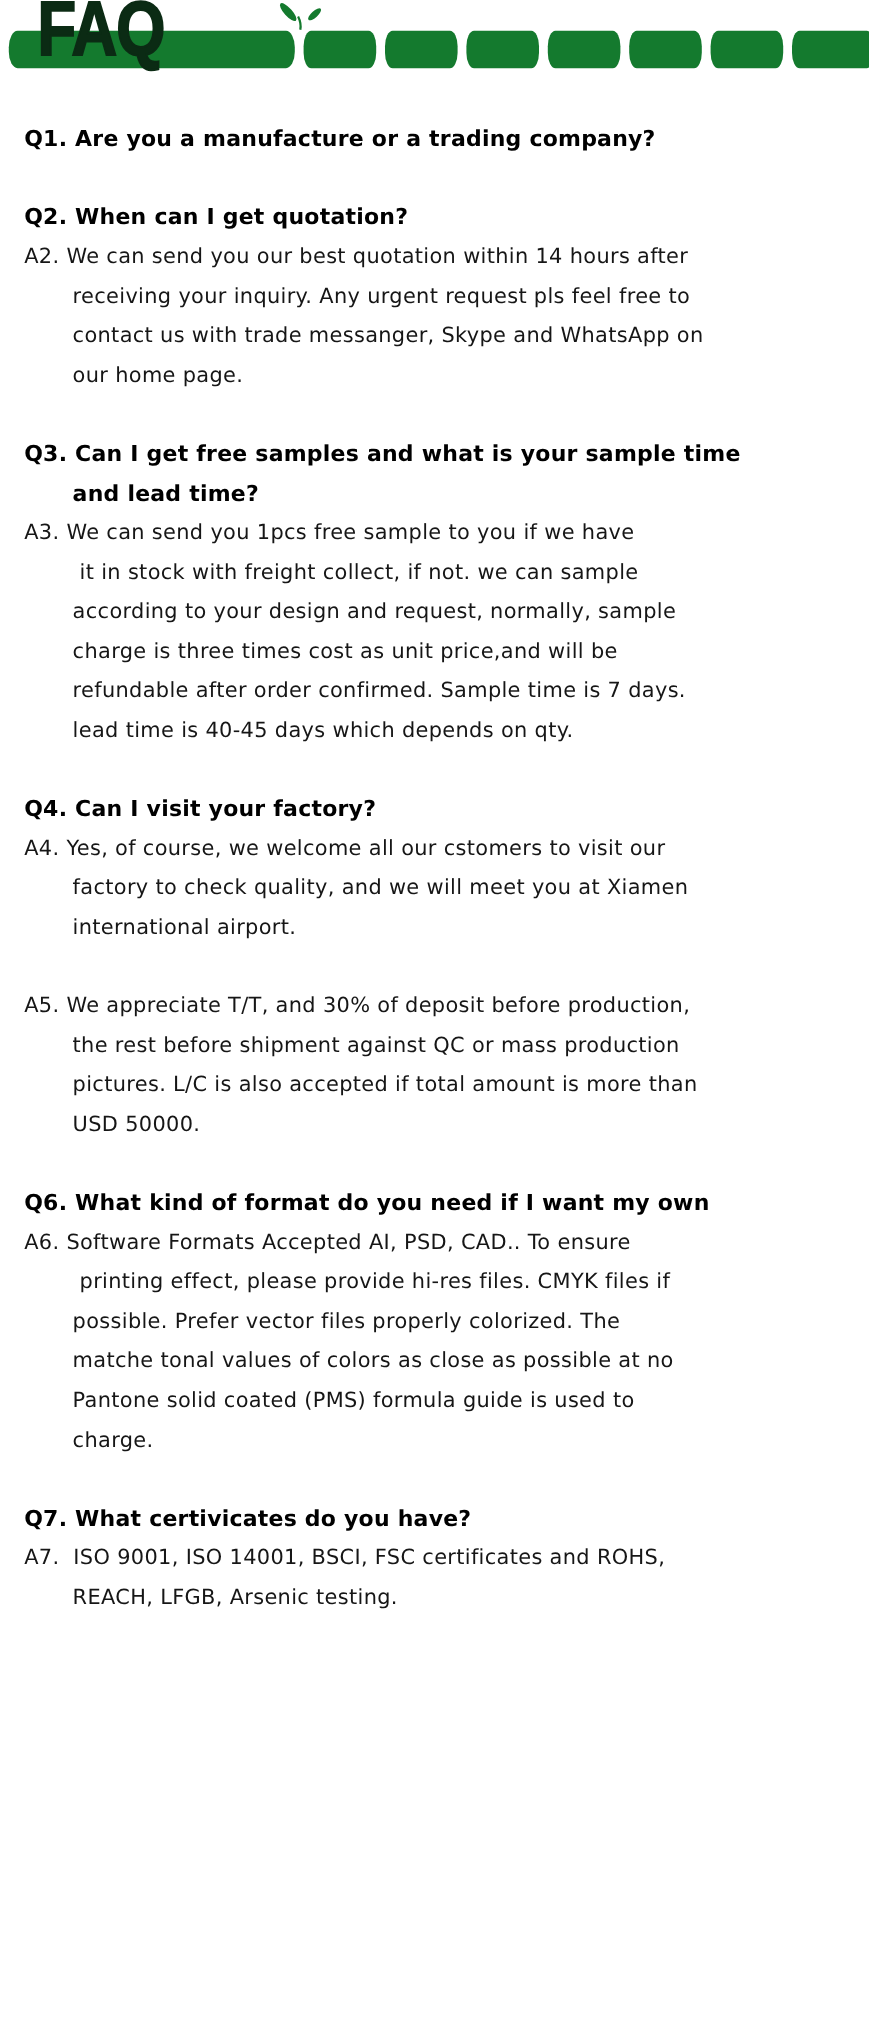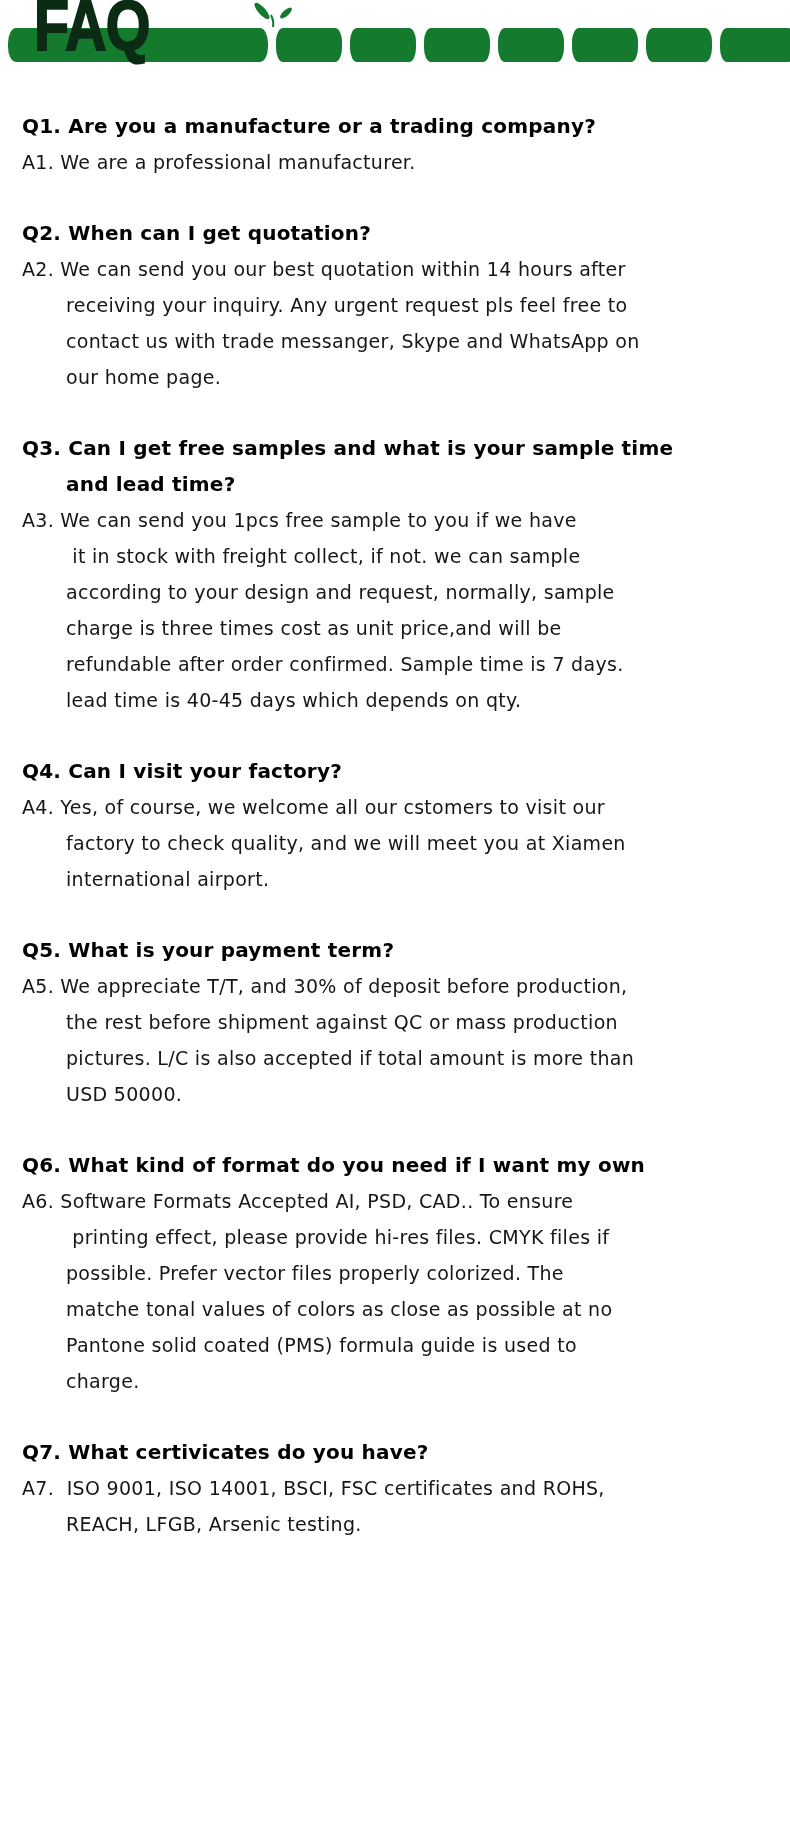--- a/index.html
+++ b/index.html
@@ -96,23 +96,20 @@
       </g>
     </svg>
     <div class="faq-title">FAQ</div>
   </header>
 
   <main class="faq-list">
       <section class="qa">
         <div class="q">
           <div class="line">Q1. Are you a manufacture or a trading company?</div>
         </div>
-        <div class="a">
-          <div class="line">A1. We are a professional manufacturer.</div>
-        </div>
       </section>
       <section class="qa">
         <div class="q">
           <div class="line">Q2. When can I get quotation?</div>
         </div>
         <div class="a">
           <div class="line">A2. We can send you our best quotation within 14 hours after</div>
           <div class="line cont">receiving your inquiry. Any urgent request pls feel free to</div>
           <div class="line cont">contact us with trade messanger, Skype and WhatsApp on</div>
           <div class="line cont">our home page.</div>
@@ -136,23 +133,20 @@
         <div class="q">
           <div class="line">Q4. Can I visit your factory?</div>
         </div>
         <div class="a">
           <div class="line">A4. Yes, of course, we welcome all our cstomers to visit our</div>
           <div class="line cont">factory to check quality, and we will meet you at Xiamen</div>
           <div class="line cont">international airport.</div>
         </div>
       </section>
       <section class="qa">
-        <div class="q">
-          <div class="line">Q5. What is your payment term?</div>
-        </div>
         <div class="a">
           <div class="line">A5. We appreciate T/T, and 30% of deposit before production,</div>
           <div class="line cont">the rest before shipment against QC or mass production</div>
           <div class="line cont">pictures. L/C is also accepted if total amount is more than</div>
           <div class="line cont">USD 50000.</div>
         </div>
       </section>
       <section class="qa">
         <div class="q">
           <div class="line">Q6. What kind of format do you need if I want my own</div>

